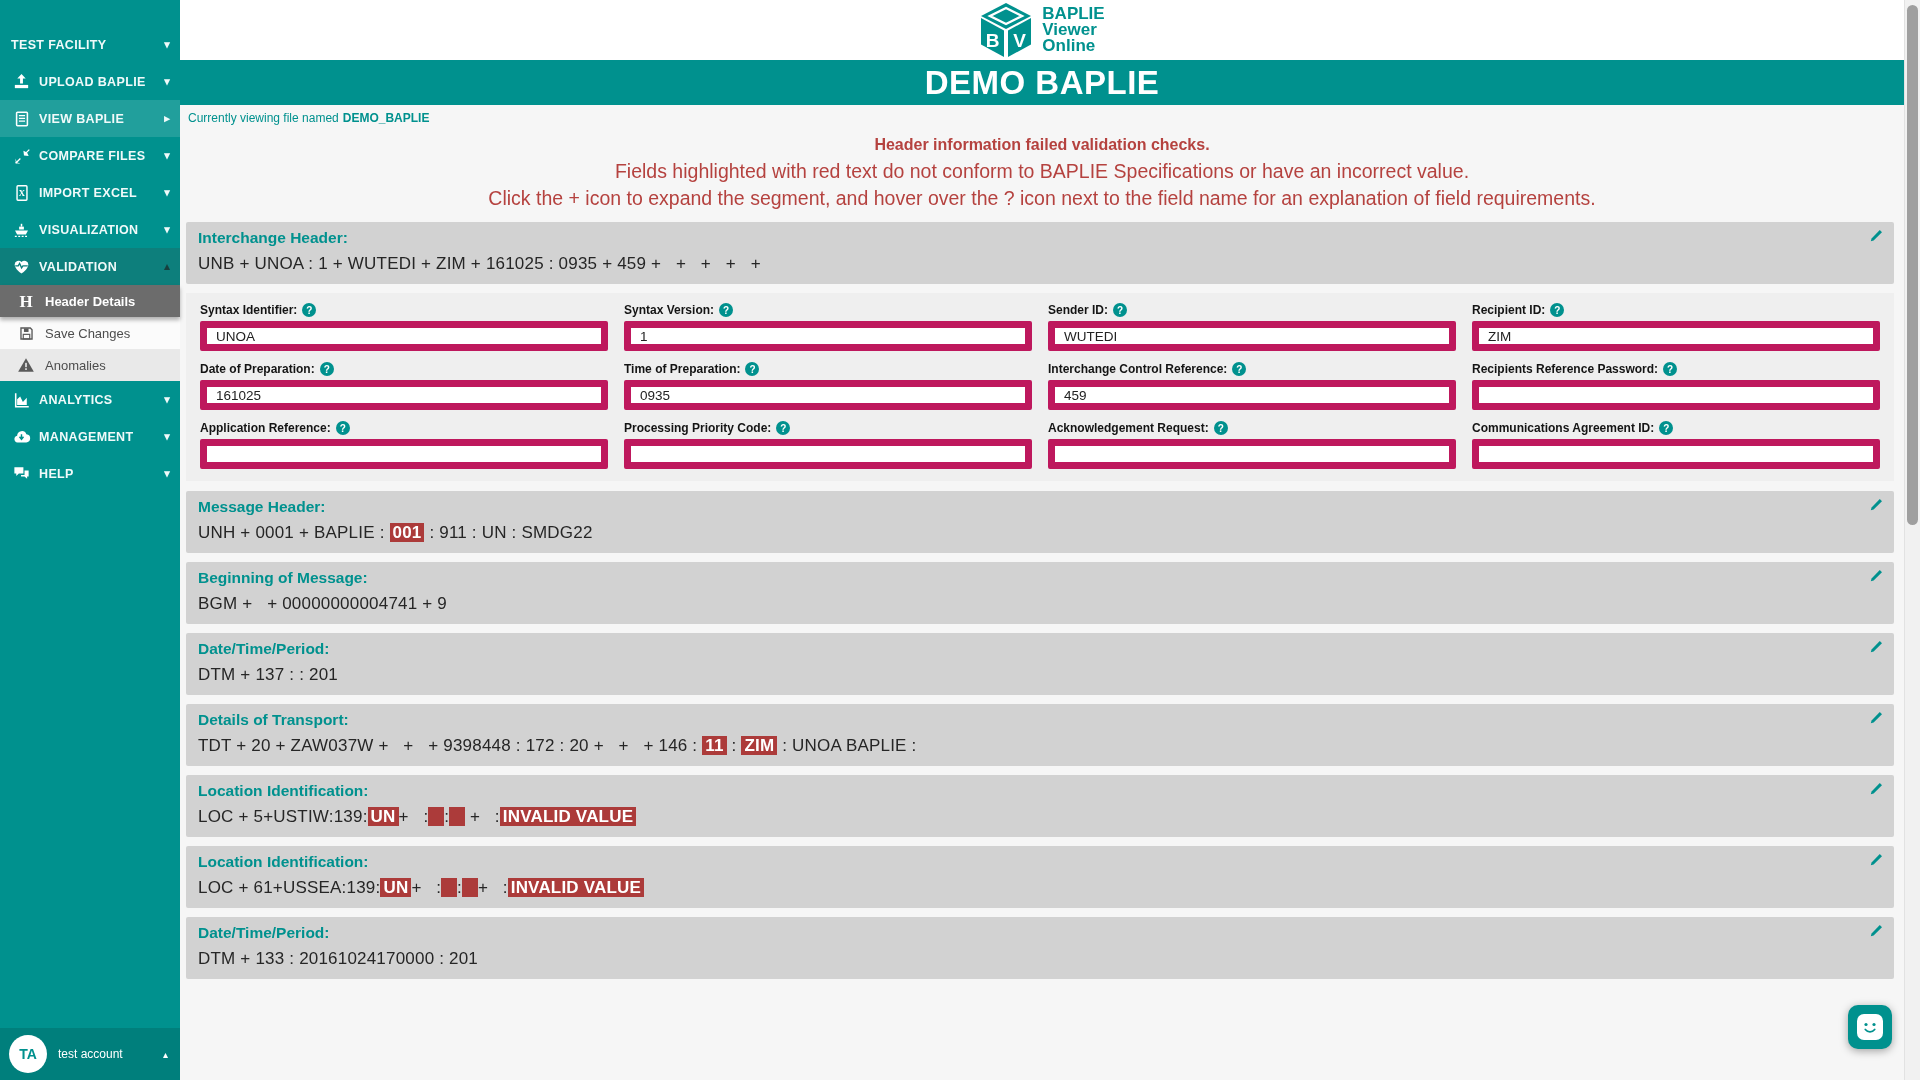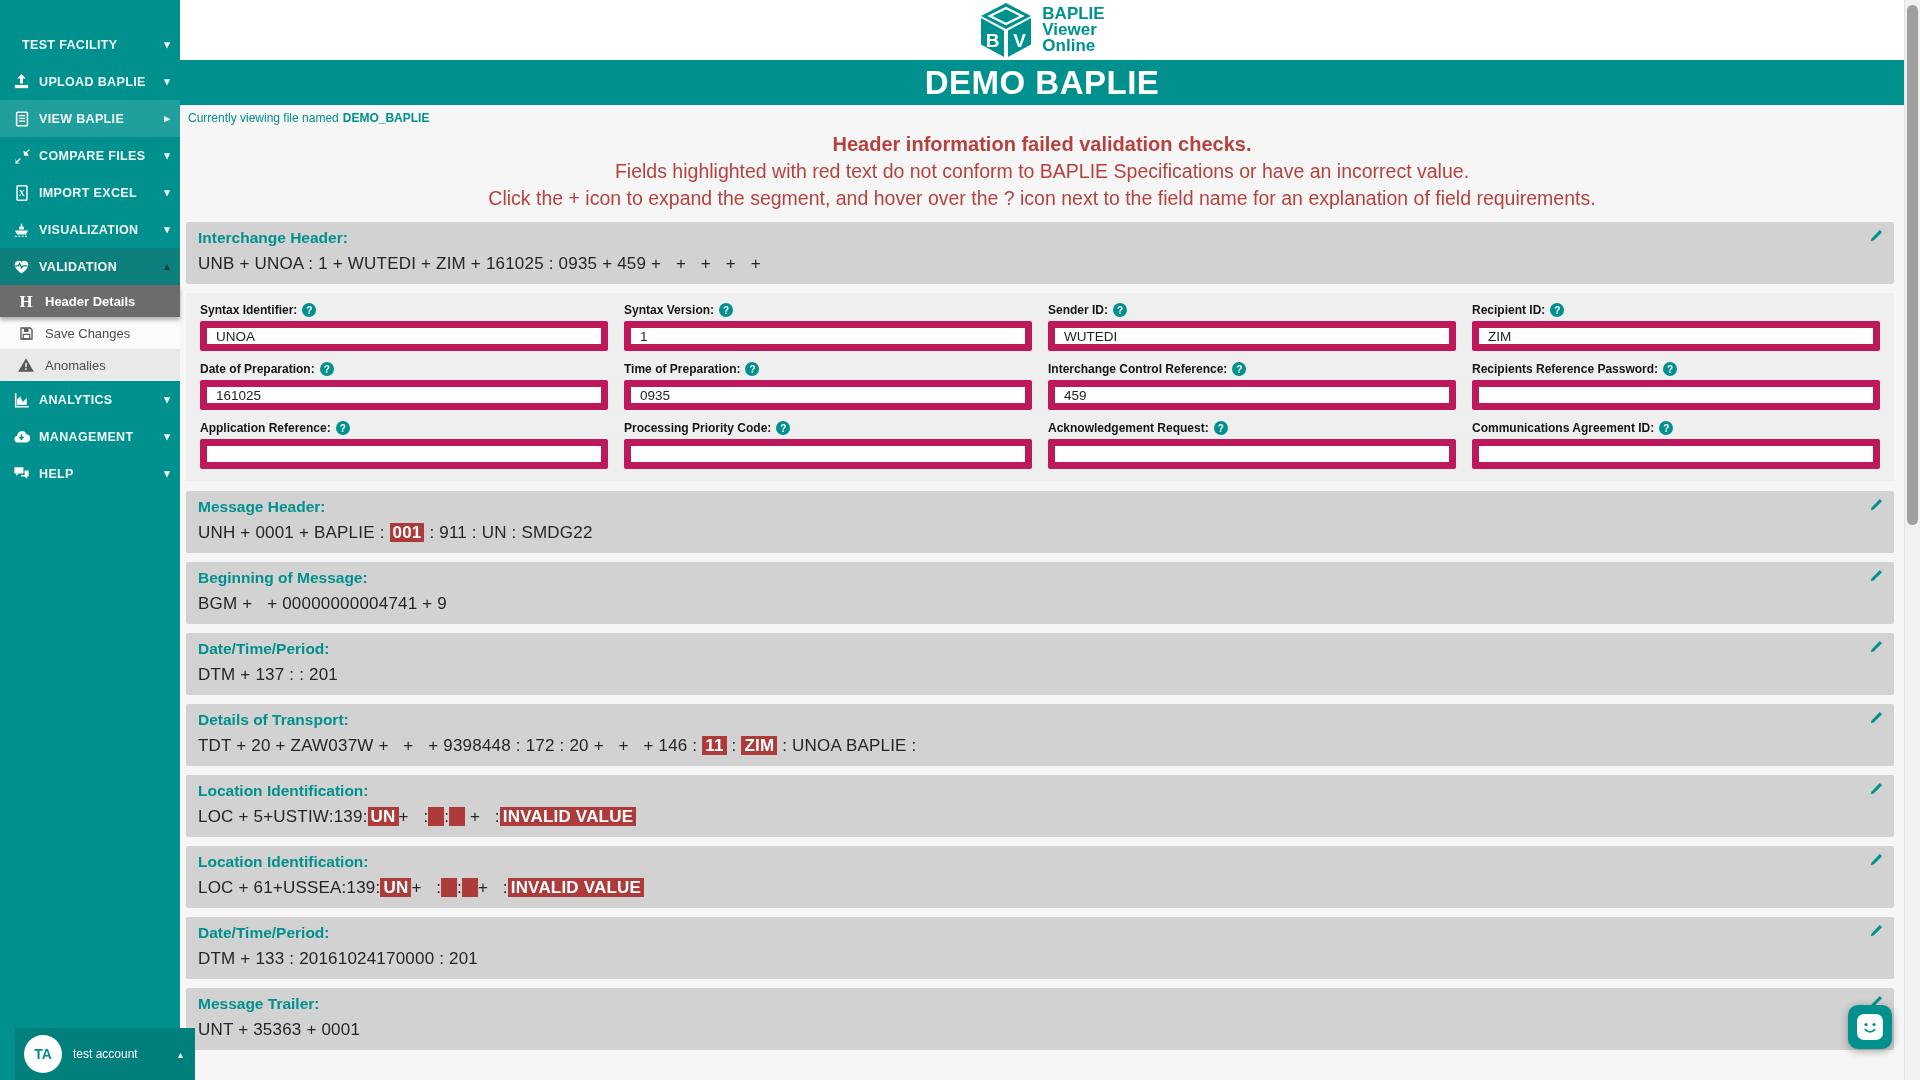--- a/index.html
+++ b/index.html
@@ -12,49 +12,49 @@
   body{width:1920px;height:1080px;overflow:hidden;background:#f6f6f6;
        font-family:"Liberation Sans",sans-serif;-webkit-font-smoothing:antialiased;}
   .app{position:relative;width:1920px;height:1080px;}
 
   
   .sidebar{position:absolute;left:0;top:0;width:180px;height:1080px;background:var(--teal);z-index:5;}
   #sidebar-menu{padding-top:26px;}
   .sb-item{display:flex;align-items:center;height:37px;padding:0 10px 0 9px;color:#f0fafa;
            font-size:12.5px;font-weight:700;letter-spacing:.35px;cursor:pointer;}
   .sb-item .sb-icon{width:25px;display:inline-flex;justify-content:center;align-items:center;margin-right:5px;color:#fff;}
-  .sb-item.no-icon{padding-left:22px;text-align:right;}
+  .sb-item.no-icon{padding-left:11px;text-align:right;}
   .sb-item.tinted{background:rgba(255,255,255,.13);align-items:center;}
   .sb-item.expanded{background:var(--teal-expand);}
   .sb-caret{margin-left:auto;font-size:11px;line-height:1;}
   .sb-item.expanded .sb-caret{color:#173f3e;}
   .sb-sub-item{display:flex;align-items:center;height:32px;padding:0 10px 0 15px;font-size:13px;color:#4d4d4d;cursor:pointer;}
   .sb-sub-item .sb-icon{width:22px;display:inline-flex;justify-content:center;align-items:center;margin-right:8px;color:#5a5a5a;}
   .sb-sub-item.selected{background:var(--sel-gray);color:#fff;font-weight:700;box-shadow:0 3px 4px rgba(0,0,0,.3);position:relative;z-index:2;}
   .sb-sub-item.selected .sb-icon{color:#fff;}
   .sb-sub-item.shade-a{background:#fbfbfb;}
   .sb-sub-item.shade-b{background:#e9e9e9;}
   .h-glyph{font-family:"Liberation Serif",serif;font-size:17px;font-weight:700;line-height:1;}
-  .account-bar{position:absolute;bottom:0;left:15px;width:180px;height:52px;background:var(--teal-dark);
+  .account-bar{position:absolute;bottom:0;left:0;width:180px;height:52px;background:var(--teal-dark);
                display:flex;align-items:center;padding:0 12px 0 9px;cursor:pointer;}
   .avatar{width:38px;height:38px;border-radius:50%;background:#fff;color:var(--teal);font-weight:700;
           font-size:14px;display:flex;align-items:center;justify-content:center;flex:0 0 auto;}
   .account-name{color:#fff;font-size:12px;margin-left:11px;}
   .account-caret{margin-left:auto;color:#fff;font-size:10px;}
 
   
   .content{position:absolute;left:180px;top:0;width:1724px;height:1080px;background:#f6f6f6;}
   .logo-row{height:60px;background:#fff;display:flex;justify-content:center;align-items:center;gap:9px;}
   .logo-text div{color:var(--teal);font-weight:700;font-size:17px;line-height:16px;}
   .title-bar{height:45px;background:var(--teal);color:#fff;font-size:33px;font-weight:700;
              text-align:center;line-height:45px;letter-spacing:.5px;}
   .viewing-line{color:var(--teal);font-size:12px;padding:6px 0 0 8px;}
   .viewing-line b{margin-left:4px;}
   .warning{text-align:center;color:var(--error);margin:6px 0 10px;line-height:27px;font-size:19.5px;}
-  .warning .w1{font-weight:700;font-size:20px;display:block;}
+  .warning .w1{font-weight:700;font-size:16px;display:block;}
   .warning span{display:block;}
 
   .segment{background:var(--section-gray);border-radius:2px;margin:0 10px 9px 6px;
            padding:7px 12px 10px;position:relative;}
   .segment h3{color:var(--teal);font-size:15.5px;font-weight:700;margin:0 0 7px;}
   .seg-line{font-size:17px;color:#262626;letter-spacing:.2px;white-space:pre-wrap;}
   .seg-line .hl{background:var(--hl);color:#fff;font-weight:700;padding:0 3px;}
   .edit-icon{position:absolute;top:7px;right:11px;color:var(--teal);line-height:0;cursor:pointer;}
 
   .form-panel{background:var(--form-gray);margin:0 10px 10px 6px;padding:10px 14px 12px;
@@ -344,27 +344,20 @@
               <path d="M12.6 1.1l2.3 2.3-8.9 8.9-3 .8.8-3z"></path>
             </svg></span>
         </section>
         <section class="segment">
           <h3>Date/Time/Period:</h3>
           <div class="seg-line"><span>DTM + 133 : 20161024170000 : 201</span></div>
           <span class="edit-icon"><svg width="15" height="15" viewBox="0 0 16 16" fill="currentColor">
               <path d="M12.6 1.1l2.3 2.3-8.9 8.9-3 .8.8-3z"></path>
             </svg></span>
         </section>
-        <section class="segment">
-          <h3>Message Trailer:</h3>
-          <div class="seg-line"><span>UNT + 35363 + 0001</span></div>
-          <span class="edit-icon"><svg width="15" height="15" viewBox="0 0 16 16" fill="currentColor">
-              <path d="M12.6 1.1l2.3 2.3-8.9 8.9-3 .8.8-3z"></path>
-            </svg></span>
-        </section>
       </div>
   </main>
 
   <div class="scrollbar">
     <div class="scroll-thumb"></div>
   </div>
 
   <button class="chat-fab">
     <svg width="26" height="26" viewBox="0 0 26 26">
       <rect x="0" y="0" width="26" height="26" rx="7" fill="#fff"></rect>

